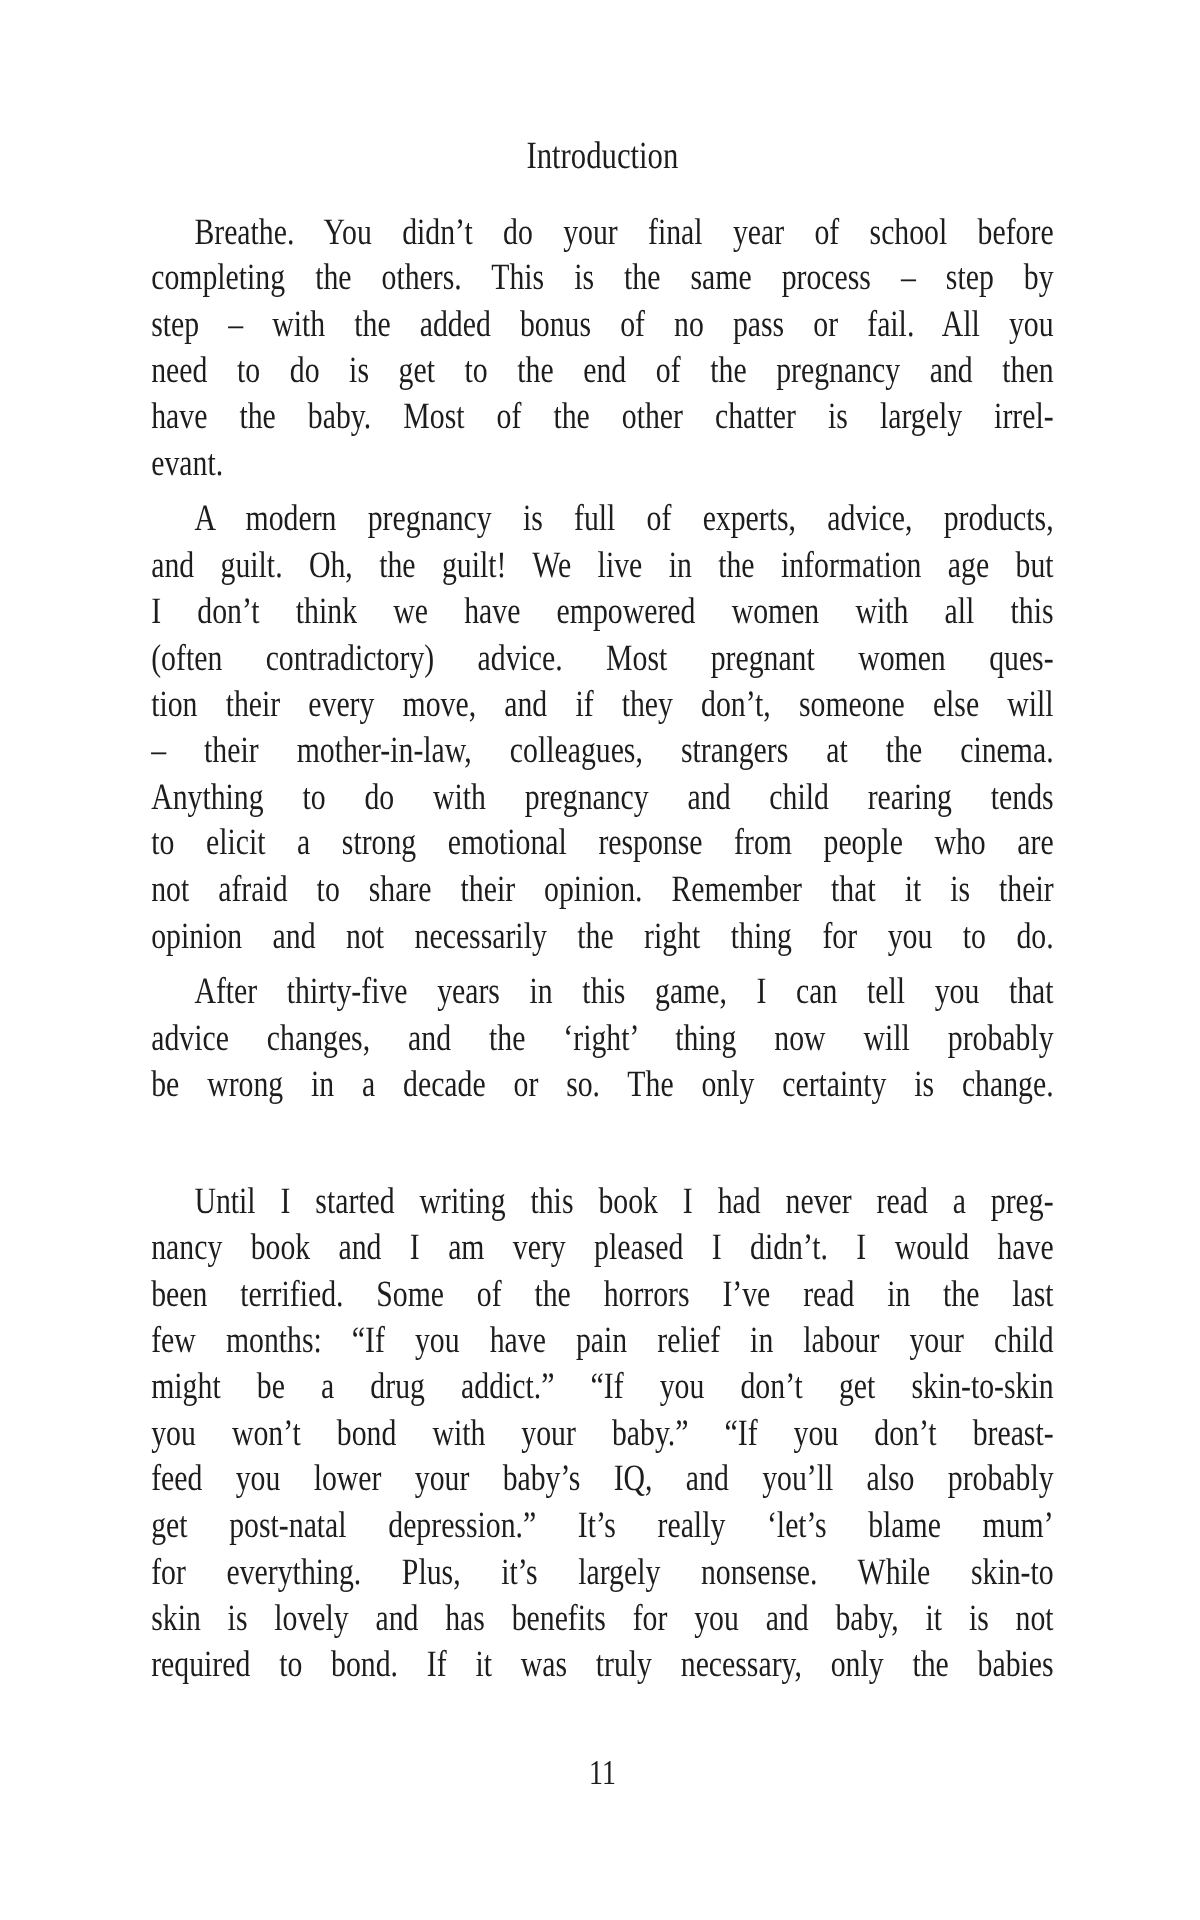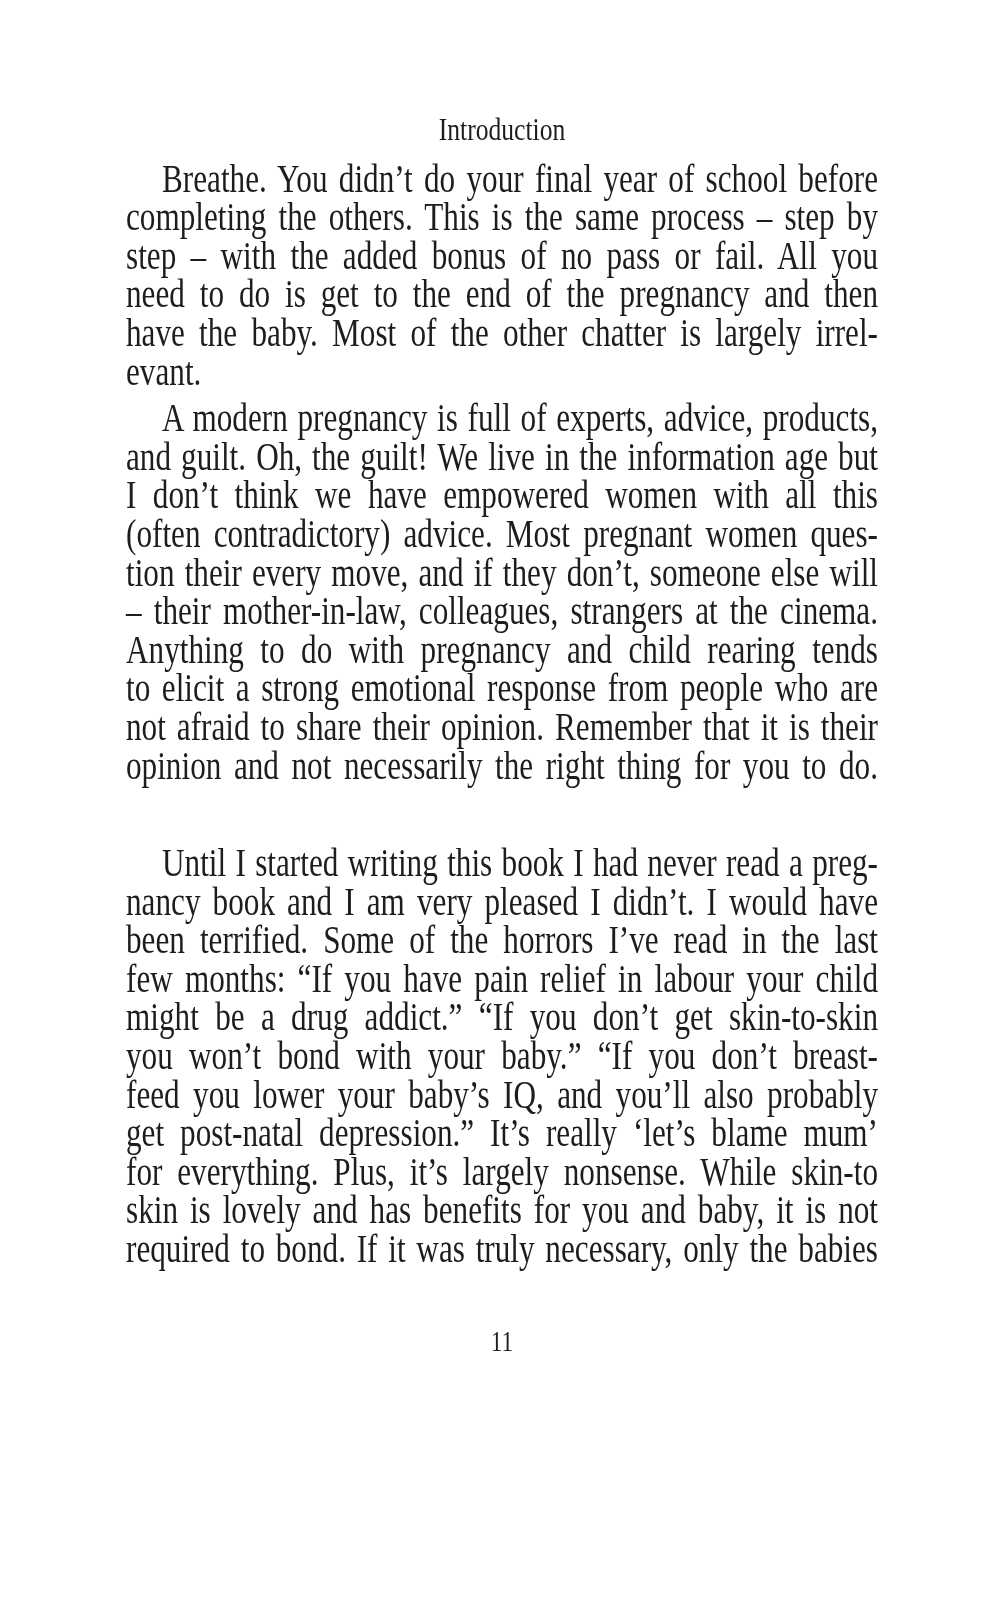--- a/index.html
+++ b/index.html
@@ -28,22 +28,22 @@
     margin-left: 126px;
   }
   .chapter-title {
     font-size: 32px;
     line-height: 38.6px;
     height: 38.6px;
     text-align: center;
   }
   .text-column {
     margin-left: 126px;
-    margin-top: 11px;
-    font-size: 39px;
+    margin-top: 25px;
+    font-size: 31px;
   }
   .para + .para { margin-top: 8px; }
   .para.section-break { margin-top: 59px; }
   .line {
     width: 940px;
     transform: scaleX(0.8);
     transform-origin: 0 0;
     height: 38.6px;
     line-height: 38.6px;
     text-align: justify;
@@ -85,20 +85,25 @@
         <div class="line">and guilt. Oh, the guilt! We live in the information age but</div>
         <div class="line">I don’t think we have empowered women with all this</div>
         <div class="line">(often contradictory) advice. Most pregnant women ques-</div>
         <div class="line">tion their every move, and if they don’t, someone else will</div>
         <div class="line">– their mother-in-law, colleagues, strangers at the cinema.</div>
         <div class="line">Anything to do with pregnancy and child rearing tends</div>
         <div class="line">to elicit a strong emotional response from people who are</div>
         <div class="line">not afraid to share their opinion. Remember that it is their</div>
         <div class="line">opinion and not necessarily the right thing for you to do.</div>
       </div>
+      <div class="para">
+        <div class="line first">After thirty-five years in this game, I can tell you that</div>
+        <div class="line">advice changes, and the ‘right’ thing now will probably</div>
+        <div class="line">be wrong in a decade or so. The only certainty is change.</div>
+      </div>
       <div class="para section-break">
         <div class="line first">Until I started writing this book I had never read a preg-</div>
         <div class="line">nancy book and I am very pleased I didn’t. I would have</div>
         <div class="line">been terrified. Some of the horrors I’ve read in the last</div>
         <div class="line">few months: “If you have pain relief in labour your child</div>
         <div class="line">might be a drug addict.” “If you don’t get skin-to-skin</div>
         <div class="line">you won’t bond with your baby.” “If you don’t breast-</div>
         <div class="line">feed you lower your baby’s IQ, and you’ll also probably</div>
         <div class="line">get post-natal depression.” It’s really ‘let’s blame mum’</div>
         <div class="line">for everything. Plus, it’s largely nonsense. While skin-to</div>

